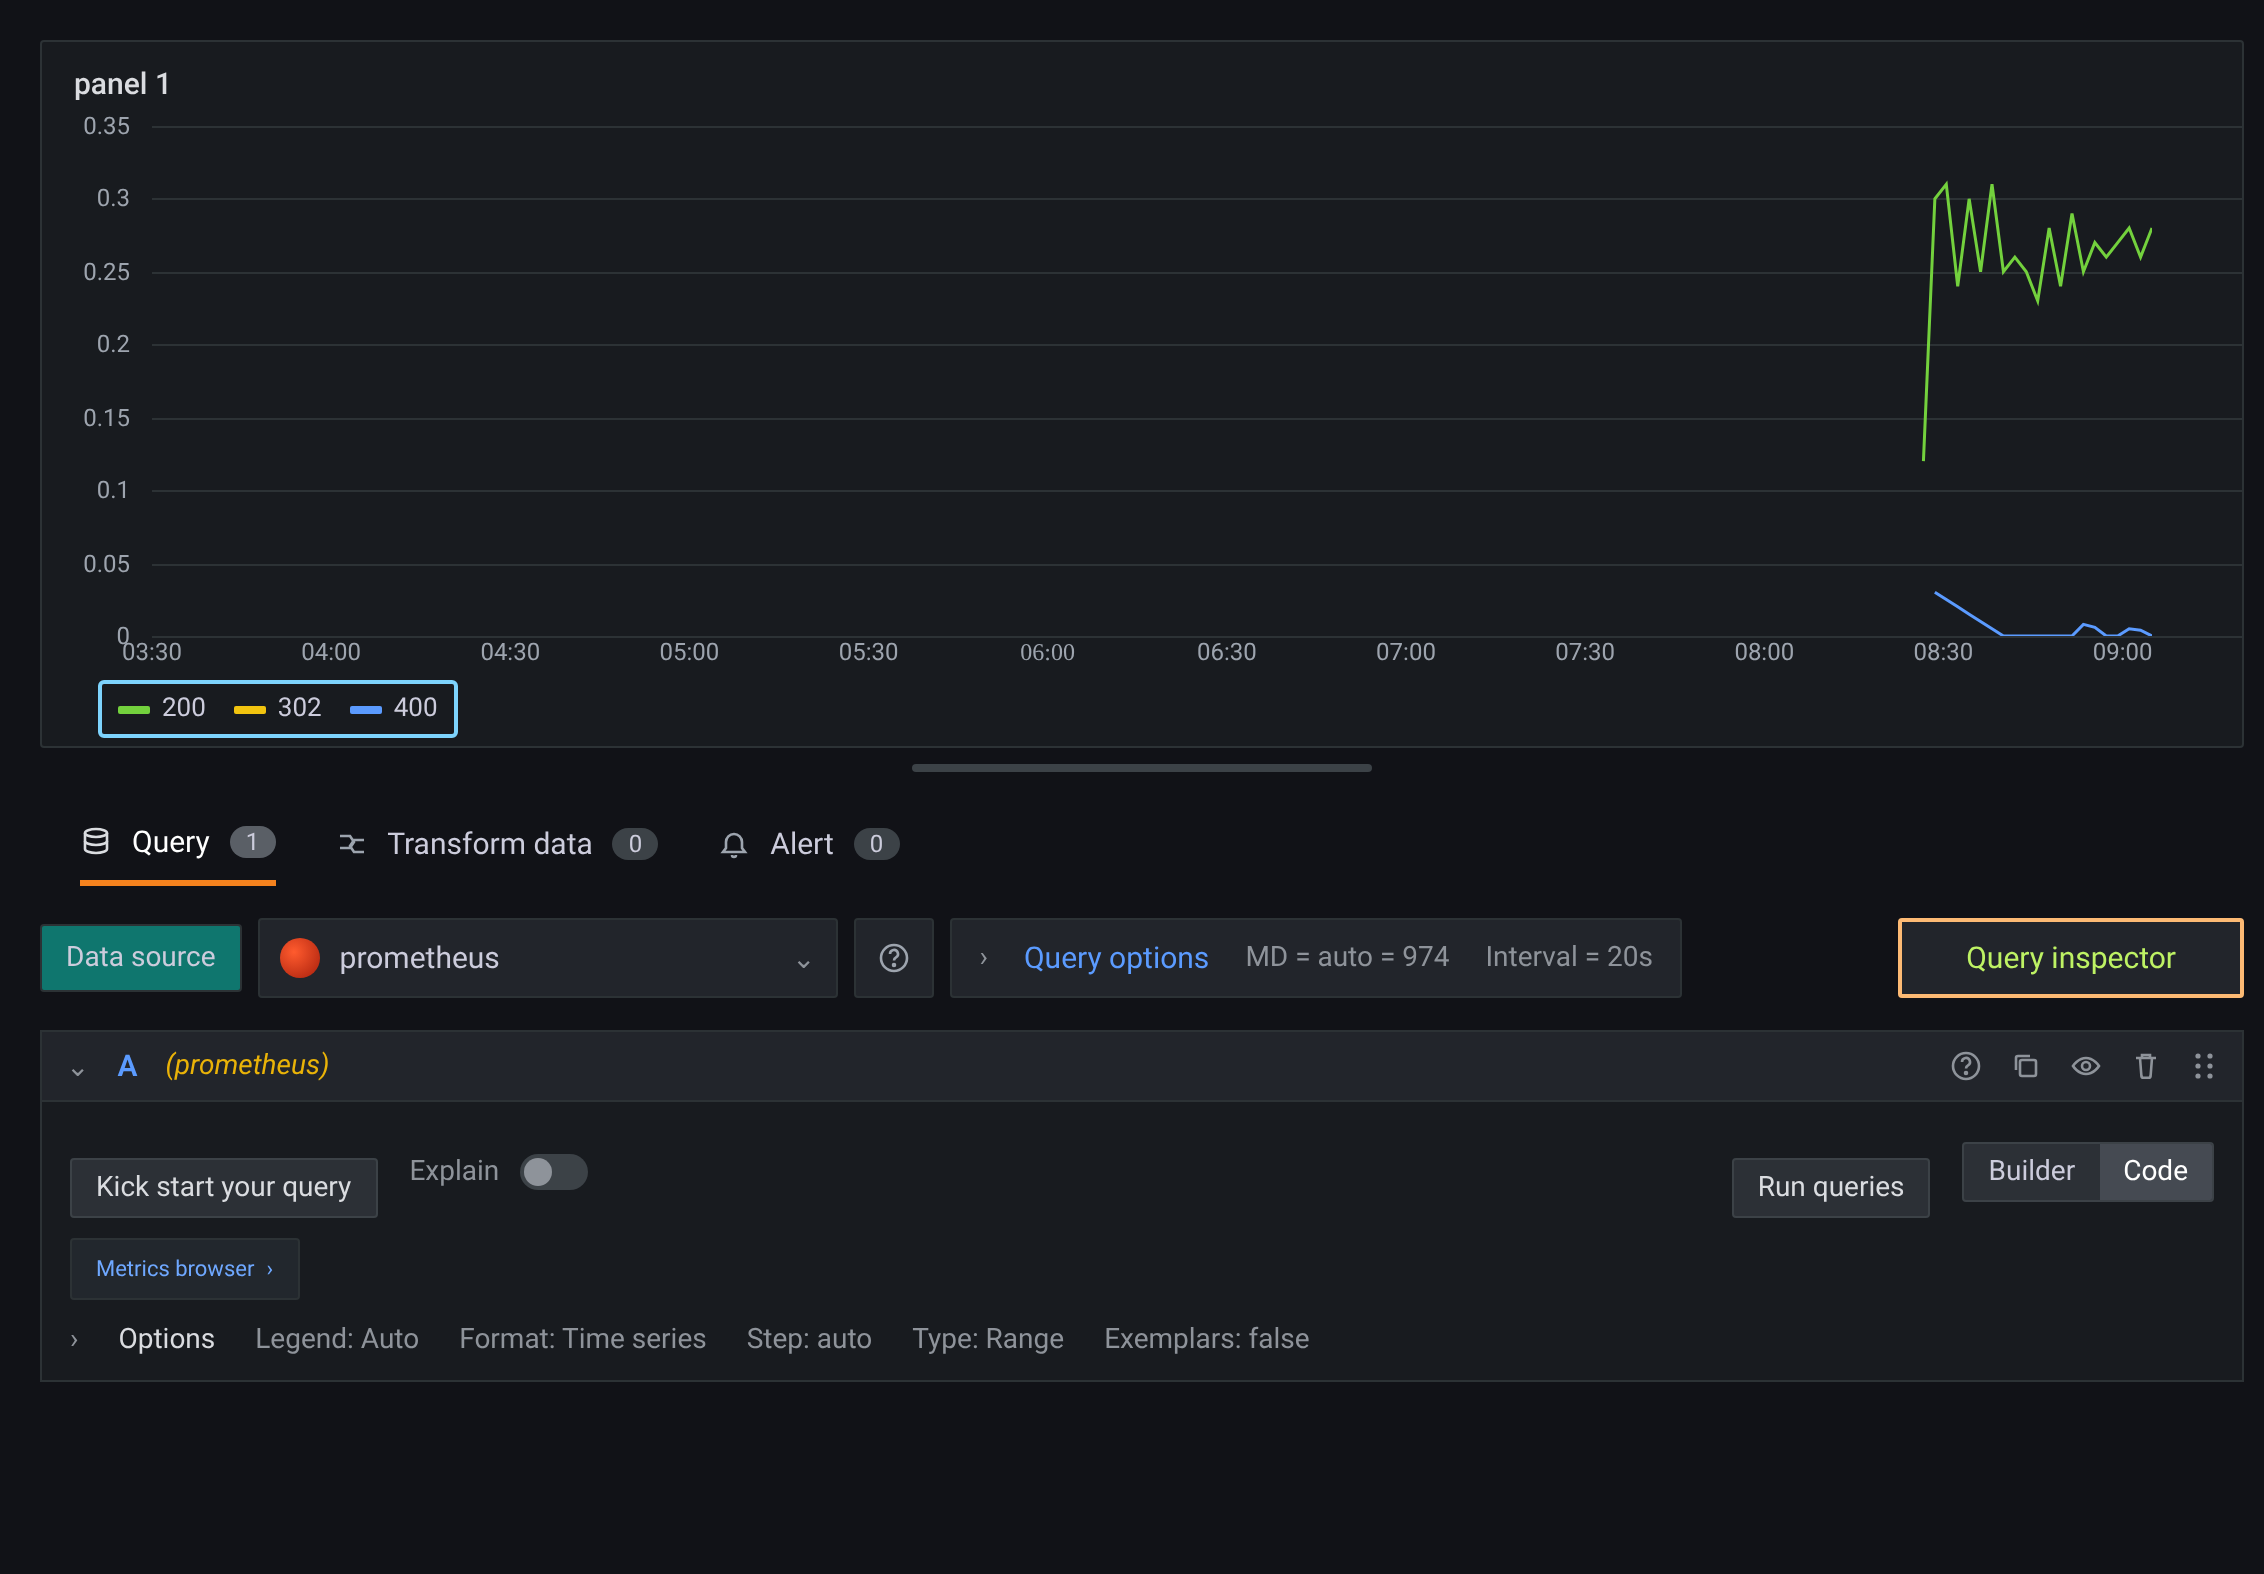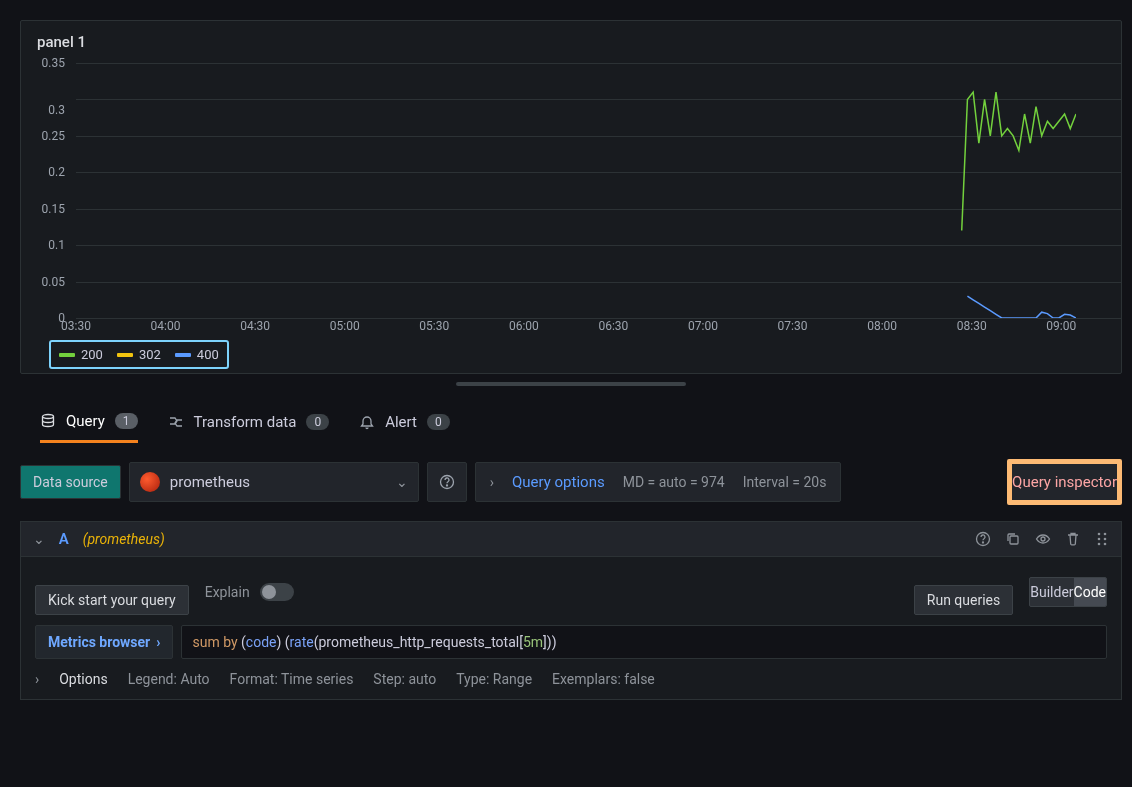--- a/index.html
+++ b/index.html
@@ -29,38 +29,38 @@
 .pill { background:#0f766e; border:1px solid #2c3235; border-radius:2px; padding:8px 12px; display:flex; align-items:center; gap:10px; color:#ccccdc; }
 .ds-label { font-size:14px; }
 .ds-select { background:#22252b; border:1px solid #2c3235; border-radius:2px; padding:6px 10px; display:flex; align-items:center; gap:10px; width:290px; height:40px; cursor:pointer; }
 .ds-logo { width:20px; height:20px; border-radius:50%; background:radial-gradient(circle at 35% 35%,#ff5b2e,#a81f0c); }
 .ds-name { flex:1; font-size:15px; }
 .chev { color:#8e939a; }
 .sq-btn { width:40px; height:40px; background:#22252b; border:1px solid #2c3235; border-radius:2px; display:flex; align-items:center; justify-content:center; cursor:pointer; }
 .qopts { background:#22252b; border:1px solid #2c3235; border-radius:2px; height:40px; display:flex; align-items:center; padding:0 14px; gap:18px; }
 .qopts-link { color:#5b9bff; font-size:15px; cursor:pointer; }
 .qopts-meta { color:#8e939a; font-size:14px; }
-.btn { background:#22252b; border:5px solid #fdba74; border-radius:2px; padding:9px 0; font-size:15px; color:#fca5a5; cursor:pointer; }
+.btn { background:#22252b; border:2px solid #fdba74; border-radius:2px; padding:9px 32px; font-size:15px; color:#bef264; cursor:pointer; }
 .query-block { margin-top:16px; }
 .q-header { background:#22252b; border:1px solid #2c3235; display:flex; align-items:center; padding:8px 12px; gap:14px; }
 .q-letter { color:#5b9bff; font-weight:600; font-size:15px; }
 .q-ds { color:#eab308; font-style:italic; font-size:14px; }
 .q-icons { margin-left:auto; display:flex; gap:14px; color:#8e939a; }
 .q-icons > * { cursor:pointer; }
 .q-body { background:#181b1f; border:1px solid #2c3235; border-top:none; padding:12px 14px 6px; }
 .q-toolbar { display:flex; align-items:center; gap:16px; }
 .small-btn { background:#2c3036; border:1px solid #3c4247; border-radius:2px; padding:6px 12px; font-size:14px; color:#dadce0; cursor:pointer;margin-top:16px; }
 .explain { display:flex; align-items:center; gap:10px; color:#8e939a; font-size:14px; }
 .toggle { width:34px; height:18px; background:#3c4247; border-radius:10px; position:relative; cursor:pointer; }
 .toggle::after { content:''; position:absolute; left:2px; top:2px; width:14px; height:14px; background:#8e939a; border-radius:50%; }
 .mode-toggle { display:flex; background:#2c3036; border:1px solid #3c4247; border-radius:2px; overflow:hidden; }
-.mode-toggle > div { padding:6px 0; font-size:14px; cursor:pointer; }
+.mode-toggle > div { padding:6px 12px; font-size:14px; cursor:pointer; }
 .mode-toggle > div.active { background:#454a52; color:#fff; }
 .editor-row { display:flex; gap:8px; margin-top:10px; }
-.metrics-btn { background:#22272d; border:1px solid #2c3235; border-radius:2px; padding:8px 12px; color:#6fa8ff; font-size:14px; display:flex; align-items:center; gap:6px; cursor:pointer;font-weight:bold; }
+.metrics-btn { background:#22272d; border:1px solid #2c3235; border-radius:2px; padding:8px 12px; color:#6fa8ff; font-size:11px; display:flex; align-items:center; gap:6px; cursor:pointer; }
 .code-box { flex:1; background:#111217; border:1px solid #2c3235; border-radius:2px; padding:8px 10px; font-family:Menlo,Consolas,monospace; font-size:14px; color:#ccccdc; white-space:pre; overflow-x:auto; }
 .opts-row { display:flex; align-items:center; gap:20px; margin-top:12px; padding-bottom:6px; color:#8e939a; font-size:14px; }
 .opts-row .lbl { color:#dadce0; }
 .footer-btns { display:flex; gap:12px; margin-top:30px; }
 svg { display:block; }
 </style>
 </head>
 <body>
 
 <div class="container">
@@ -68,21 +68,21 @@
 <div class="panel">
   <div class="panel-title">panel 1</div>
   <div class="chart-wrap">
     <div class="yaxis" id="yaxis">
           <div class="ytick" style="top: 100%;">0</div>
           <div class="ytick" style="top: 85.7143%;">0.05</div>
           <div class="ytick" style="top: 71.4286%;">0.1</div>
           <div class="ytick" style="top: 57.1429%;">0.15</div>
           <div class="ytick" style="top: 42.8571%;">0.2</div>
           <div class="ytick" style="top: 28.5714%;">0.25</div>
-          <div class="ytick" style="top: 14.2857%; margin-top: 11px;">0.3</div>
+          <div class="ytick" style="top: 14.2857%;">0.3</div>
           <div class="ytick" style="top: 0%;">0.35</div>
         </div>
     <div class="grid" id="grid">
           <div class="gline" style="top: 100%;"></div>
           <div class="gline" style="top: 85.7143%;"></div>
           <div class="gline" style="top: 71.4286%;"></div>
           <div class="gline" style="top: 57.1429%;"></div>
           <div class="gline" style="top: 42.8571%;"></div>
           <div class="gline" style="top: 28.5714%;"></div>
           <div class="gline" style="top: 14.2857%;"></div>
@@ -91,21 +91,21 @@
     <svg class="plot" id="plot" preserveAspectRatio="none" viewBox="0 0 1000 255">
           <path d="M 885.7142857142857,167.57142857142858 L 891.4285714285714,36.42857142857141 L 897.1428571428571,29.142857142857125 L 902.8571428571428,80.14285714285714 L 908.5714285714286,36.42857142857141 L 914.2857142857142,72.85714285714285 L 920,29.142857142857125 L 925.7142857142857,72.85714285714285 L 931.4285714285713,65.57142857142857 L 937.1428571428571,72.85714285714285 L 942.8571428571429,87.4285714285714 L 948.5714285714287,50.99999999999996 L 954.2857142857143,80.14285714285714 L 960,43.71428571428573 L 965.7142857142858,72.85714285714285 L 971.4285714285714,58.28571428571425 L 977.1428571428571,65.57142857142857 L 982.8571428571429,58.28571428571425 L 988.5714285714286,50.99999999999996 L 994.2857142857143,65.57142857142857 L 1000,50.99999999999996" stroke="#73d13d" fill="none" stroke-width="1.5"></path>
           <path d="M 891.4285714285714,233.14285714285714 L 897.1428571428571,236.7857142857143 L 902.8571428571428,240.42857142857142 L 908.5714285714286,244.07142857142858 L 914.2857142857142,247.71428571428572 L 920,251.35714285714286 L 925.7142857142857,255 L 960,255 L 965.7142857142858,249.17142857142855 L 971.4285714285714,250.62857142857143 L 977.1428571428571,255 L 982.8571428571429,255 L 988.5714285714286,251.35714285714286 L 994.2857142857143,252.0857142857143 L 1000,255" stroke="#5b9bff" fill="none" stroke-width="1.5"></path>
         </svg>
     <div class="xaxis" id="xaxis">
           <div class="xtick" style="left: 0%;">03:30</div>
           <div class="xtick" style="left: 8.57143%;">04:00</div>
           <div class="xtick" style="left: 17.1429%;">04:30</div>
           <div class="xtick" style="left: 25.7143%;">05:00</div>
           <div class="xtick" style="left: 34.2857%;">05:30</div>
-          <div class="xtick" style="left: 42.8571%;">06:00</div>
+          <div class="xtick" style="left: 42.8571%; font-family: Liberation Serif, serif;">06:00</div>
           <div class="xtick" style="left: 51.4286%;">06:30</div>
           <div class="xtick" style="left: 60%;">07:00</div>
           <div class="xtick" style="left: 68.5714%;">07:30</div>
           <div class="xtick" style="left: 77.1429%;">08:00</div>
           <div class="xtick" style="left: 85.7143%;">08:30</div>
           <div class="xtick" style="left: 94.2857%;">09:00</div>
         </div>
     <div class="legend" id="legend">
           <div class="leg-item">
             <span class="leg-swatch" style="background: rgb(115, 209, 61);"></span>
@@ -238,21 +238,20 @@
       <div class="mode-toggle">
         <div>Builder</div>
         <div class="active">Code</div>
       </div>
     </div>
     <div class="editor-row">
       <div class="metrics-btn">
         <span>Metrics browser</span>
         <span>›</span>
       </div>
-      <div class="code-box"><span style="color:#d19a66">sum by </span><span>(</span><span style="color:#7aa2f7">code</span><span>) (</span><span style="color:#7aa2f7">rate</span><span>(</span><span style="color:#ccccdc">prometheus_http_requests_total</span><span>[</span><span style="color:#98c379">5m</span><span>]</span><span>))</span></div>
     </div>
     <div class="opts-row">
       <span>›</span>
       <span class="lbl">Options</span>
       <span>Legend: Auto</span>
       <span>Format: Time series</span>
       <span>Step: auto</span>
       <span>Type: Range</span>
       <span>Exemplars: false</span>
     </div>

